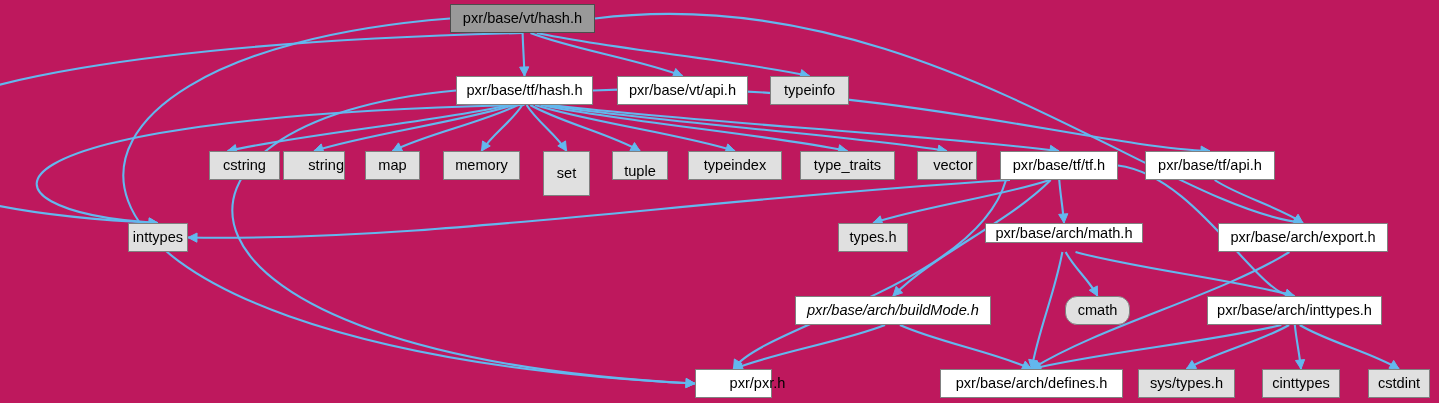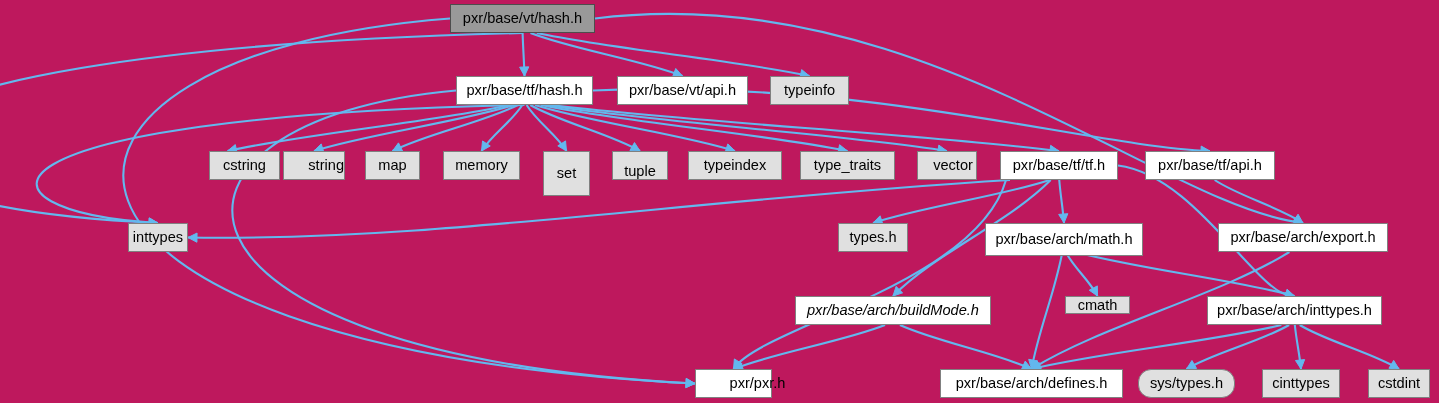--- a/index.html
+++ b/index.html
@@ -150,42 +150,42 @@
       </div>
       <div class="node project" style="left: 1145px; top: 151px; width: 130px; height: 29px;">
         <span>pxr/base/tf/api.h</span>
       </div>
       <div class="node system" style="left: 128px; top: 223px; width: 60px; height: 29px;">
         <span>inttypes</span>
       </div>
       <div class="node system" style="left: 838px; top: 223px; width: 70px; height: 29px;">
         <span>types.h</span>
       </div>
-      <div class="node project" style="left: 985px; top: 223px; width: 158px; height: 33px;">
+      <div class="node project" style="left: 985px; top: 223px; width: 158px; height: 20px;">
         <span>pxr/base/arch/math.h</span>
       </div>
       <div class="node project" style="left: 1218px; top: 223px; width: 170px; height: 29px;">
         <span>pxr/base/arch/export.h</span>
       </div>
       <div class="node project" style="left: 795px; top: 296px; width: 196px; height: 29px; font-style: italic;">
         <span>pxr/base/arch/buildMode.h</span>
       </div>
-      <div class="node system" style="left: 1065px; top: 296px; width: 65px; height: 18px;">
+      <div class="node system" style="left: 1065px; top: 296px; width: 65px; height: 29px; border-radius: 12px;">
         <span>cmath</span>
       </div>
       <div class="node project" style="left: 1207px; top: 296px; width: 175px; height: 29px;">
         <span>pxr/base/arch/inttypes.h</span>
       </div>
       <div class="node project" style="left: 695px; top: 369px; width: 77px; height: 29px; padding-left: 48px;">
         <span>pxr/pxr.h</span>
       </div>
       <div class="node project" style="left: 940px; top: 369px; width: 183px; height: 29px;">
         <span>pxr/base/arch/defines.h</span>
       </div>
-      <div class="node system" style="left: 1138px; top: 369px; width: 97px; height: 29px; border-radius: 13px;">
+      <div class="node system" style="left: 1138px; top: 369px; width: 97px; height: 29px;">
         <span>sys/types.h</span>
       </div>
       <div class="node system" style="left: 1262px; top: 369px; width: 78px; height: 29px;">
         <span>cinttypes</span>
       </div>
       <div class="node system" style="left: 1368px; top: 369px; width: 62px; height: 29px;">
         <span>cstdint</span>
       </div>
     </div>
 </div>

